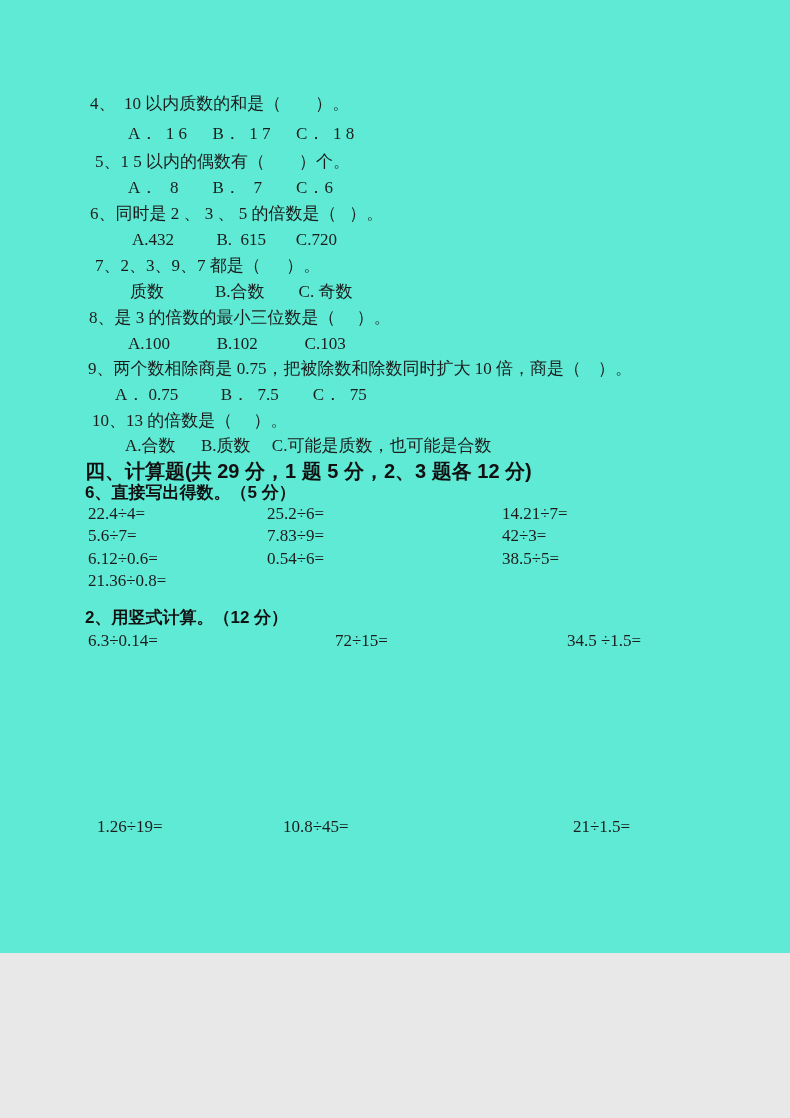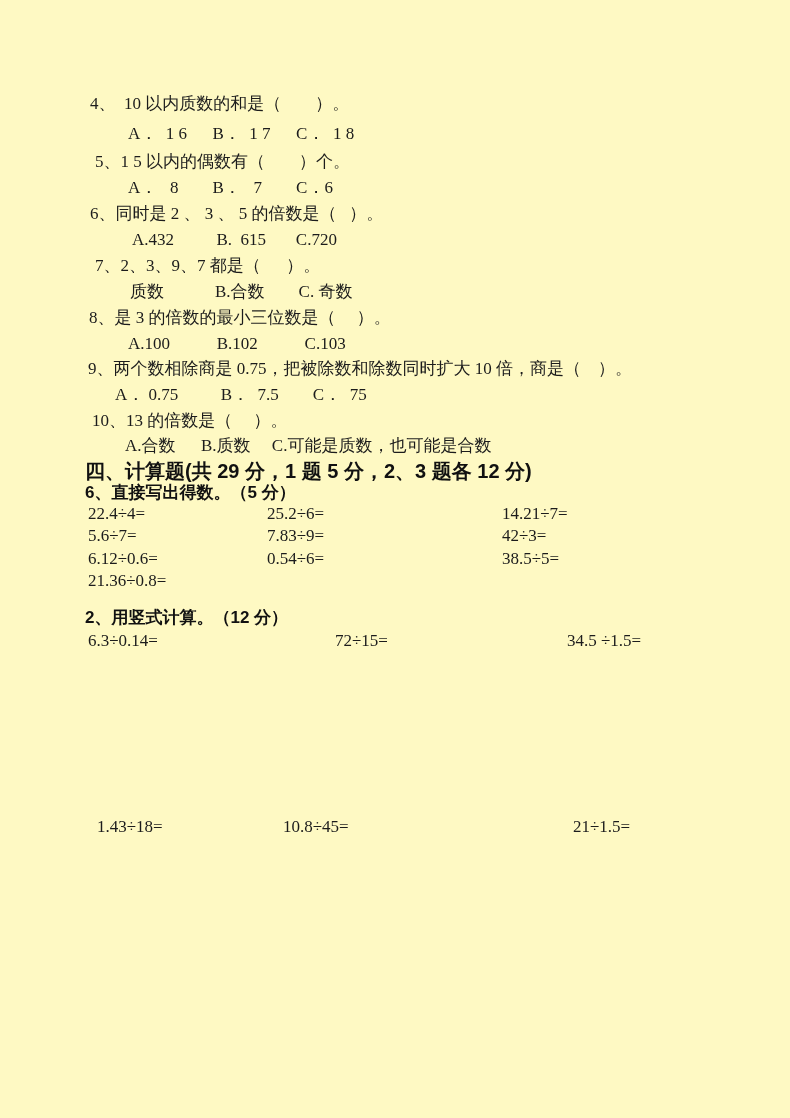--- a/index.html
+++ b/index.html
@@ -1,21 +1,21 @@
 <!DOCTYPE html>
 <html><head>
 <meta charset="utf-8">
 <style>
   html, body { margin: 0; padding: 0; background: #e8e8e8; }
   .page {
     position: relative;
     width: 790px;
-    height: 1118px;
+    height: 953px;
     margin: 0 auto;
-    background: #fef9c3;
+    background: #5eead4;
     overflow: hidden;
   }
   .line {
     position: absolute;
     white-space: pre;
     color: #1c1c1c;
     font-family: "Liberation Serif", "DejaVu Serif", serif;
     font-size: 17px;
     line-height: 1.25;
   }
@@ -70,17 +70,17 @@
   <div class="line" style="top:548px;left:502px">38.5÷5=</div>
 
   <div class="line" style="top:570px;left:88px">21.36÷0.8=</div>
 
   <div class="line bold-head sub-head" style="top:607px;left:85px">2、用竖式计算。（12 分）</div>
 
   <div class="line" style="top:630px;left:88px">6.3÷0.14=</div>
   <div class="line" style="top:630px;left:335px">72÷15=</div>
   <div class="line" style="top:630px;left:567px">34.5 ÷1.5=</div>
 
-  <div class="line" style="top:816px;left:97px">1.43÷18=</div>
+  <div class="line" style="top:816px;left:97px">1.26÷19=</div>
   <div class="line" style="top:816px;left:283px">10.8÷45=</div>
   <div class="line" style="top:816px;left:573px">21÷1.5=</div>
 
 </div>
 
 </body></html>

